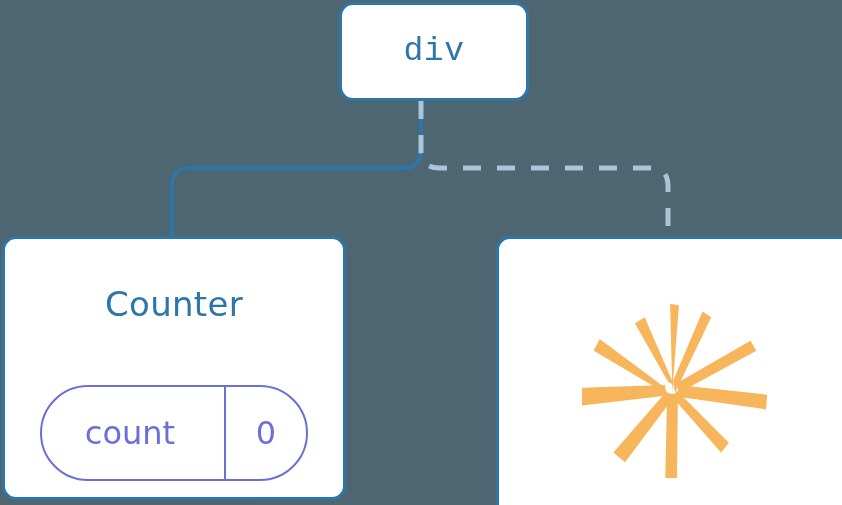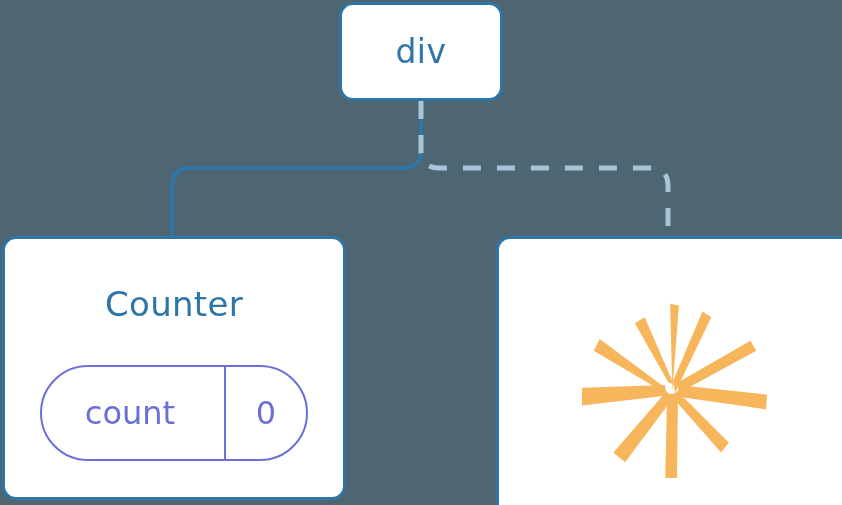--- a/index.html
+++ b/index.html
@@ -36,23 +36,24 @@
     z-index: 2;
     display: flex;
     flex-direction: column;
     align-items: center;
   }
 
   
   #node-root {
     left: 339px;
     top: 2px;
-    width: 164px;
+    width: 190px;
     height: 99px;
     justify-content: center;
+    font-family: Liberation Mono, monospace;
   }
   .node-title-root {
     color: #2f76a8;
     font-size: 33px;
     line-height: 1;
     letter-spacing: 0.5px;
   }
 
   
   #node-counter {
@@ -74,20 +75,21 @@
   
   .state-pill {
     display: flex;
     align-items: stretch;
     border: 2px solid #6b6fd8;
     border-radius: 999px;
     height: 92px;
     min-width: 264px;
     overflow: hidden;
     background: #ffffff;
+    margin-top: 20px;
   }
   .pill-key,
   .pill-value {
     display: flex;
     align-items: center;
     justify-content: center;
     color: #6b6fd8;
     font-size: 32px;
     line-height: 1;
   }

